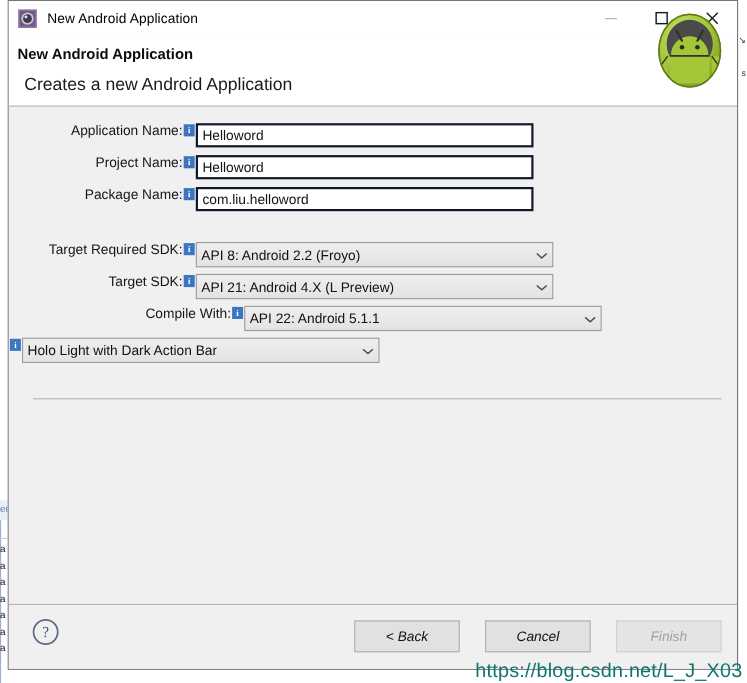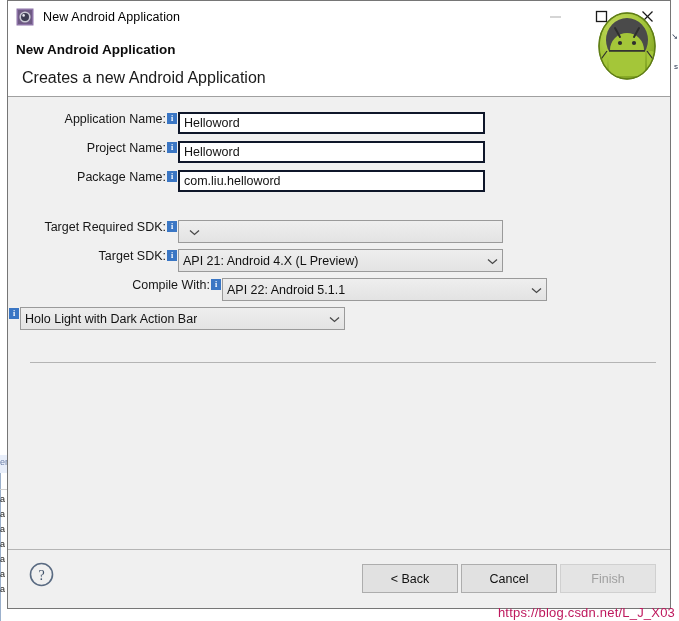--- a/index.html
+++ b/index.html
@@ -235,21 +235,22 @@
     left: 21px;
     top: 12px;
     width: 25px;
     height: 25px;
   }
   .btn-row {
     position: absolute;
     right: 14px;
     top: 14px;
     display: flex;
-    gap: 3px;
+    gap: 23px;
+    font-style: italic;
   }
   .btn {
     width: 96px;
     height: 29px;
     background: #e1e1e1;
     border: 1px solid #adadad;
     box-sizing: border-box;
     font-size: 12.5px;
     color: #111111;
     display: flex;
@@ -264,22 +265,22 @@
   .btn.disabled {
     color: #a0a0a0;
     background: #e4e4e4;
     border-color: #d0d0d0;
   }
 
   #watermark {
     position: absolute;
     right: 4px;
     bottom: 1px;
-    font-size: 13px;
-    color: #be185d;
+    font-size: 18px;
+    color: #0f766e;
     letter-spacing: 0.2px;
     white-space: nowrap;
     font-family: "Liberation Sans", sans-serif;
     pointer-events: none;
   }
 </style>
 </head>
 <body>
 
 <div id="bg-layer">
@@ -389,20 +390,21 @@
     <div class="form-row" style="top:73px;">
       <div class="field-label">Package Name:</div>
       <div class="info-icon">i</div>
       <div class="text-input">com.liu.helloword</div>
     </div>
 
     <div class="form-row" style="top:123px;">
       <div class="field-label">Target Required SDK:</div>
       <div class="info-icon">i</div>
       <div class="combo">
+        <span class="combo-val">API 8: Android 2.2 (Froyo)</span>
         <span class="chev">
           <svg width="11" height="7" viewBox="0 0 11 7">
               <path d="M1 1.5 L5.5 5.5 L10 1.5" fill="none" stroke="#4a4a4a" stroke-width="1.3"></path>
             </svg>
         </span>
       </div>
     </div>
 
     <div class="form-row" style="top:152px;">
       <div class="field-label">Target SDK:</div>

